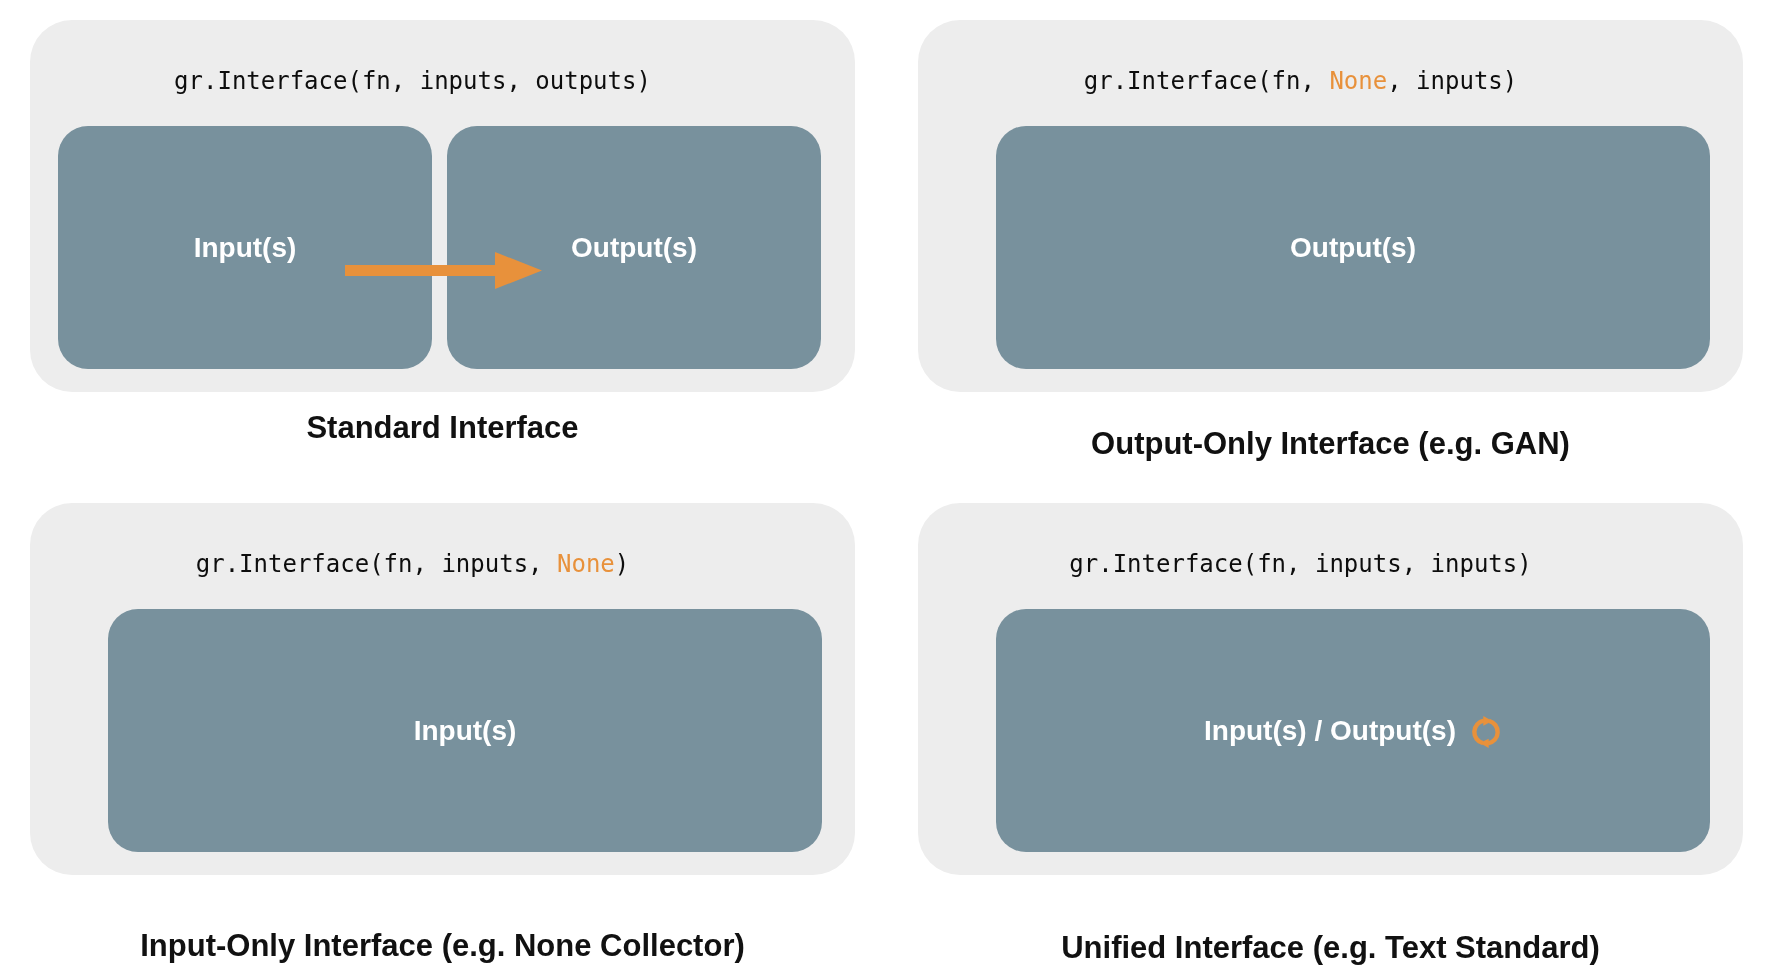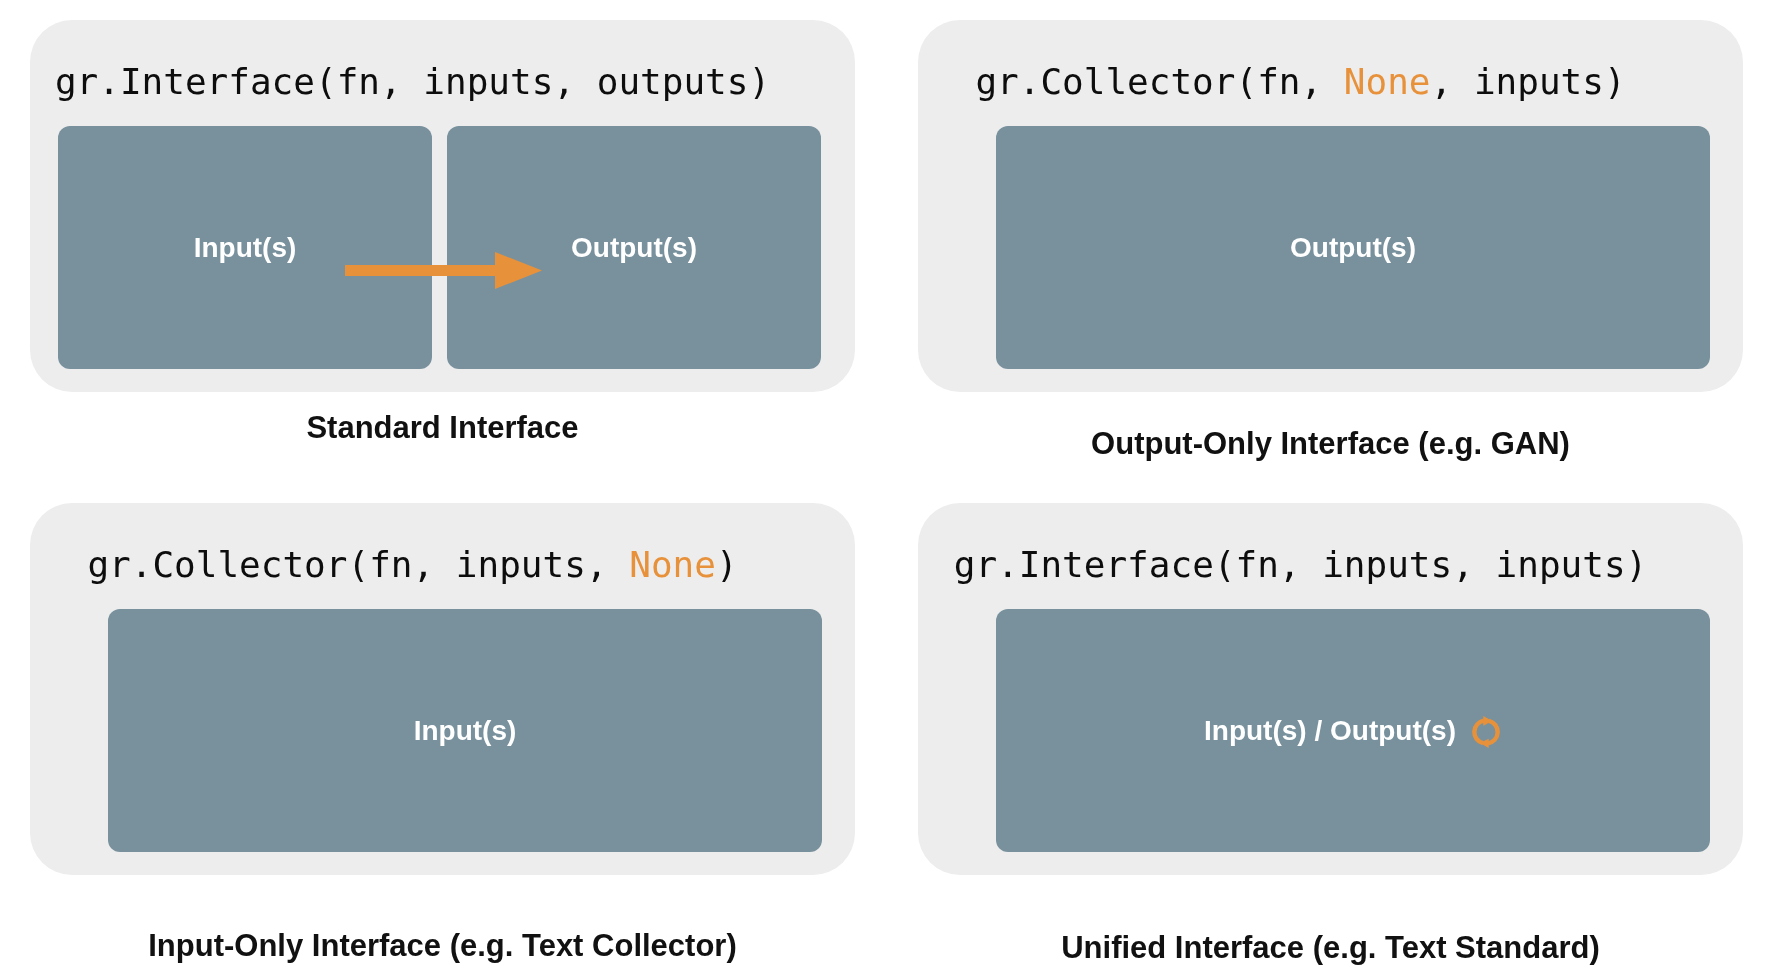--- a/index.html
+++ b/index.html
@@ -22,31 +22,31 @@
     background:var(--panel-bg);border-radius:42px;
   }
   #panel-standard{left:30px;top:20px;}
   #panel-output-only{left:918px;top:20px;}
   #panel-input-only{left:30px;top:503px;}
   #panel-unified{left:918px;top:503px;}
   .code-row{
     height:106px;display:flex;align-items:center;justify-content:center;
     padding-top:8px;padding-right:60px;
     font-family:"DejaVu Sans Mono","Liberation Mono",monospace;
-    font-size:36px;color:var(--code-text);white-space:pre;
+    font-size:24px;color:var(--code-text);white-space:pre;
   }
   .code-row .hl{color:var(--accent);}
   .box-row{
     position:absolute;left:0;right:0;top:106px;bottom:23px;
     display:flex;gap:15px;
   }
   .box-row.dual{padding:0 34px 0 28px;}
   .box-row.single{padding:0 33px 0 78px;}
   .box{
-    flex:1;background:var(--box-bg);border-radius:12px;
+    flex:1;background:var(--box-bg);border-radius:30px;
     display:flex;align-items:center;justify-content:center;gap:14px;
     color:var(--box-label-text);font-size:28px;font-weight:bold;
   }
   .caption{
     position:absolute;width:825px;text-align:center;
     font-size:31px;font-weight:bold;color:var(--caption-text);line-height:36px;
   }
   #caption-standard{left:30px;top:410px;}
   #caption-output-only{left:918px;top:426px;}
   #caption-input-only{left:30px;top:928px;}
@@ -70,38 +70,38 @@
     </div>
   </div>
   <svg class="arrow-svg" width="198" height="40" viewBox="0 0 198 40">
     <rect class="arrow-fill" x="0" y="15" width="155" height="11"></rect>
     <polygon class="arrow-fill" points="150,2 197,20.5 150,39"></polygon>
   </svg>
 </div>
 <div class="caption" id="caption-standard">Standard Interface</div>
 
 <div class="panel" id="panel-output-only">
-  <div class="code-row"><span>gr.Collector(fn, </span><span class="hl">None</span><span>, inputs)</span></div>
+  <div class="code-row"><span>gr.Interface(fn, </span><span class="hl">None</span><span>, inputs)</span></div>
   <div class="box-row single">
     <div class="box">
       <span>Output(s)</span>
     </div>
   </div>
 </div>
 <div class="caption" id="caption-output-only">Output-Only Interface (e.g. GAN)</div>
 
 <div class="panel" id="panel-input-only">
-  <div class="code-row"><span>gr.Collector(fn, inputs, </span><span class="hl">None</span><span>)</span></div>
+  <div class="code-row"><span>gr.Interface(fn, inputs, </span><span class="hl">None</span><span>)</span></div>
   <div class="box-row single">
     <div class="box">
       <span>Input(s)</span>
     </div>
   </div>
 </div>
-<div class="caption" id="caption-input-only">Input-Only Interface (e.g. Text Collector)</div>
+<div class="caption" id="caption-input-only">Input-Only Interface (e.g. None Collector)</div>
 
 <div class="panel" id="panel-unified">
   <div class="code-row"><span>gr.Interface(fn, inputs, inputs)</span><span class="hl"></span><span></span></div>
   <div class="box-row single">
     <div class="box">
       <span>Input(s) / Output(s)</span>
       <svg class="cycle-icon" width="32" height="32" viewBox="0 0 36 36">
         <path class="arc" d="M 14.6 30.6 A 13 13 0 0 1 15.7 5.2"></path>
         <polygon class="arrow-fill" points="15,0 15,11 25,5.5"></polygon>
         <path class="arc" d="M 21.4 5.4 A 13 13 0 0 1 20.3 30.8"></path>

